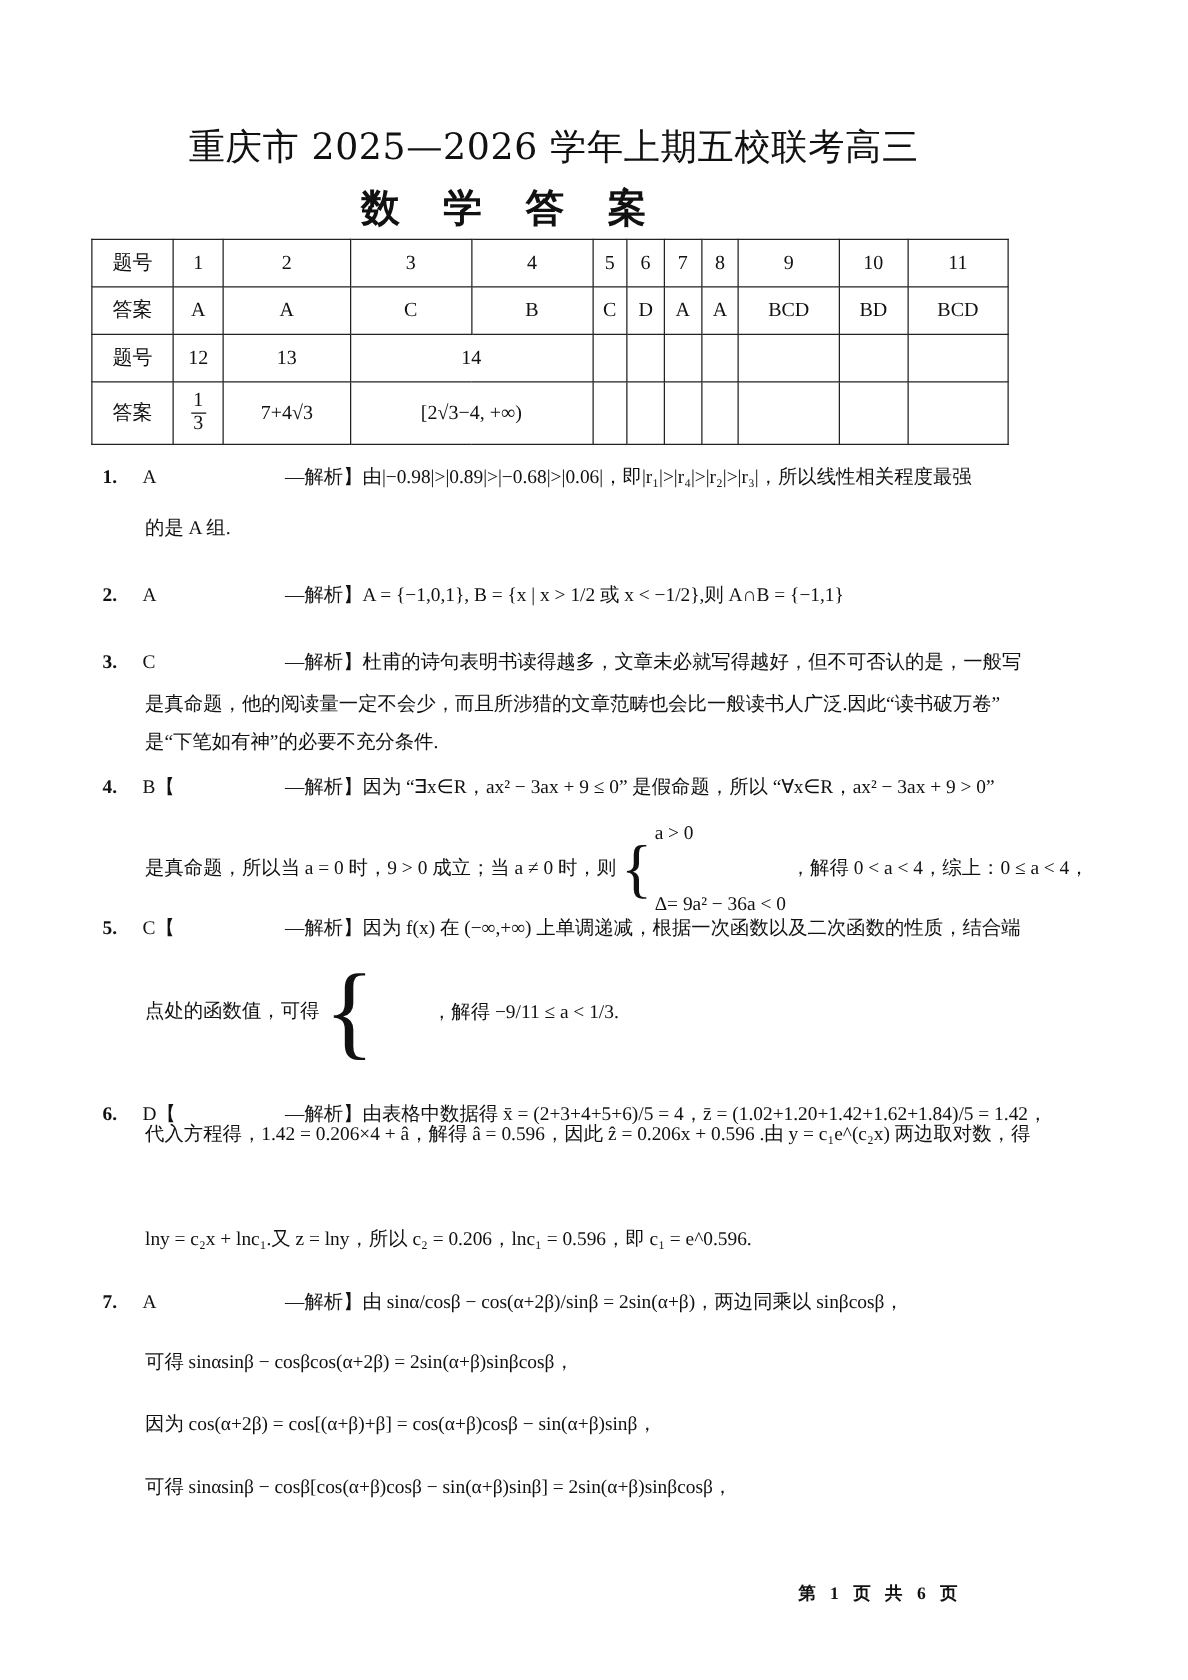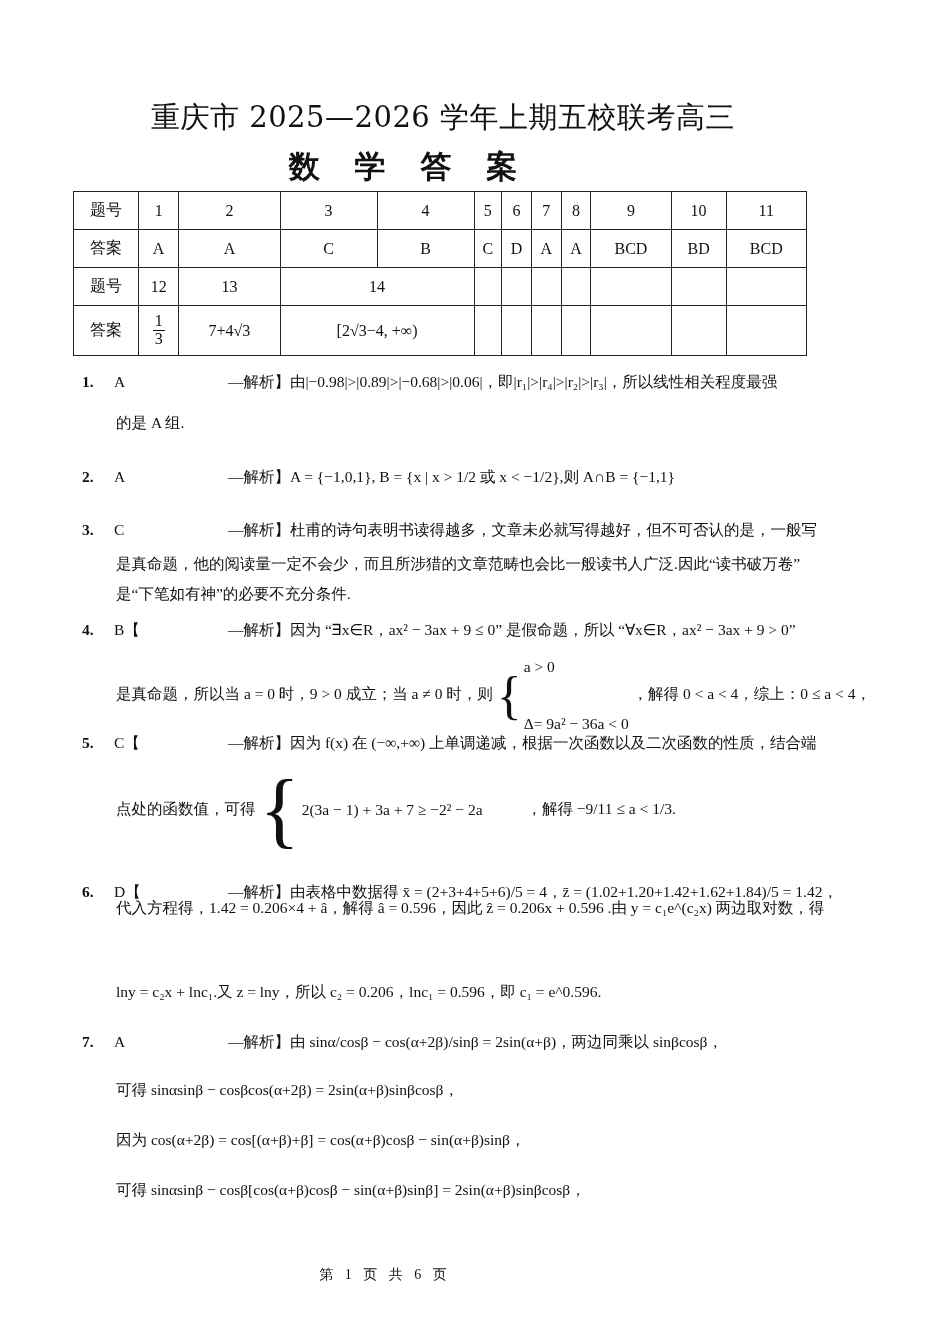--- a/index.html
+++ b/index.html
@@ -15,22 +15,22 @@
   table.ans tr.tall td { height: 49px; }
   .frac { display: inline-flex; flex-direction: column; align-items: center; vertical-align: middle; line-height: 1.05; }
   .frac .num { border-bottom: 1px solid #111; padding: 0 2px; }
   .q { position: absolute; left: 82px; font-family: "Liberation Serif", serif; font-size: 15.5px; line-height: 20px; white-space: nowrap; }
   .qn { display: inline-block; width: 32px; font-weight: bold; }
   .qa { display: inline-block; width: 114px; }
   .line { position: absolute; left: 116px; font-family: "Liberation Serif", serif; font-size: 15.5px; line-height: 20px; white-space: nowrap; }
   .brace { display: inline-flex; align-items: center; vertical-align: middle; }
   .brace .b { font-size: 52px; line-height: 1; font-weight: 200; margin-right: 2px; }
   .stack { display: inline-flex; flex-direction: column; line-height: 22px; gap: 35px; }
-  .footer { position: absolute; top: 1266px; left: 0; width: 770px; text-align: center;
-            font-family: "Liberation Serif", serif; font-size: 14px; letter-spacing: 4px; }
+  .footer { position: absolute; top: 1266px; left: 0; width: 770px; text-align: right;
+            font-family: "Liberation Serif", serif; font-size: 14px; letter-spacing: 4px; font-weight: bold; }
 </style>
 </head>
 <body>
 
 <div class="title">重庆市 2025—2026 学年上期五校联考高三</div>
 <div class="subtitle">数 学 答 案</div>
 
 <table class="ans">
   <tbody>
       <tr>
@@ -126,21 +126,20 @@
 </div>
 
 <div class="q" style="top:733px">
   <span class="qn">5.</span><span class="qa">C【</span><span>—解析】</span><span>因为 f(x) 在 (−∞,+∞) 上单调递减，根据一次函数以及二次函数的性质，结合端</span>
 </div>
 <div class="line" style="top:768px">
   <span>点处的函数值，可得</span>
   <span class="brace">
     <span class="b" style="font-size:84px">{</span>
     <span class="stack" style="line-height:32px">
-      <span>2(3a − 1) + 3a + 7 ≥ −2² − 2a</span>
     </span>
   </span>
   <span style="margin-left:40px">，解得 −9/11 ≤ a &lt; 1/3.</span>
 </div>
 
 <div class="q" style="top:882px">
   <span class="qn">6.</span><span class="qa">D【</span><span>—解析】</span><span>由表格中数据得 x̄ = (2+3+4+5+6)/5 = 4，z̄ = (1.02+1.20+1.42+1.62+1.84)/5 = 1.42，</span>
 </div>
 <div class="line" style="top:898px">代入方程得，1.42 = 0.206×4 + â，解得 â = 0.596，因此 ẑ = 0.206x + 0.596 .由 y = c₁e^(c₂x) 两边取对数，得</div>
 <div class="line" style="top:982px">lny = c₂x + lnc₁.又 z = lny，所以 c₂ = 0.206，lnc₁ = 0.596，即 c₁ = e^0.596.</div>

